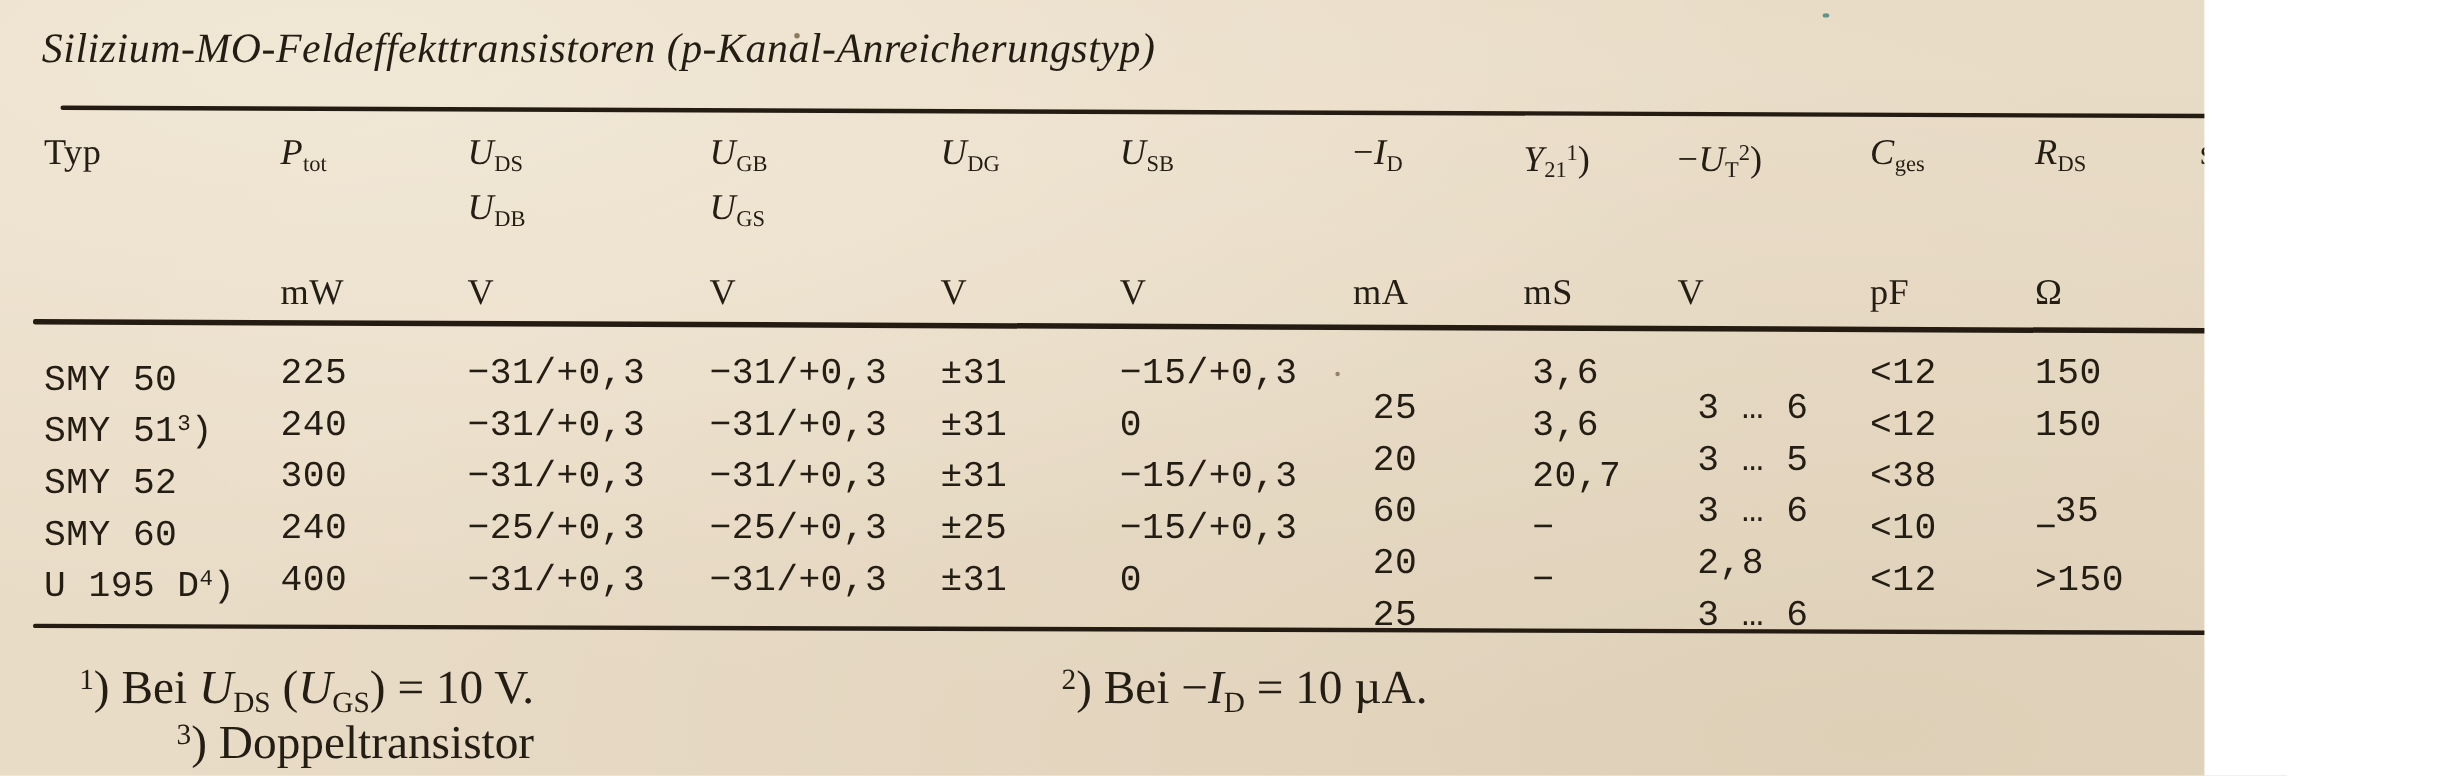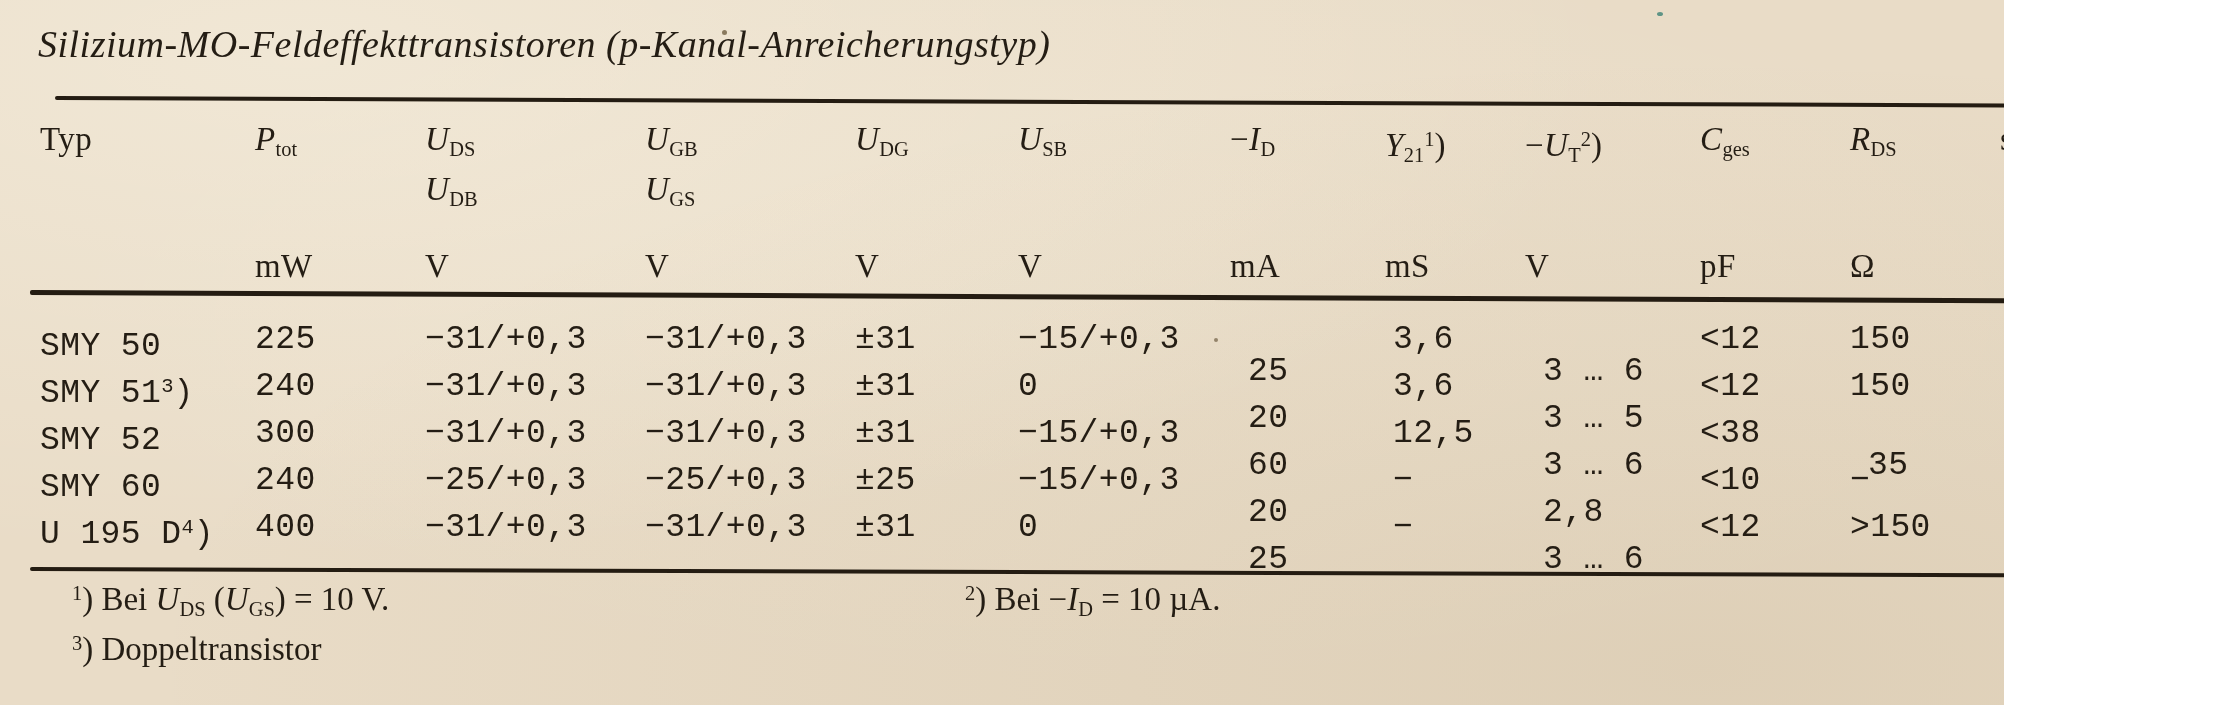--- a/index.html
+++ b/index.html
@@ -38,21 +38,21 @@
   .hcell{height:100px;}
   .hline{display:block;height:50px;line-height:50px;}
   .ucell{height:60px;line-height:60px;margin-top:22px;font-family:Liberation Serif, serif;}
   .datagrid .cell{line-height:47px;font-family:Liberation Mono, monospace;}
   i.q{font-style:italic;}
   sub{font-size:0.62em;font-style:normal;vertical-align:-0.28em;letter-spacing:0;margin-top:12px;}
   sup{font-size:0.62em;font-style:normal;vertical-align:0.5em;letter-spacing:0;}
   .ind8{padding-left:8px;}
   .ind18{padding-left:18px;margin-top:32px;}
   .ind32{padding-left:32px;}
-  .fnotes{position:absolute;left:72px;top:568px;font-size:33px;}
+  .fnotes{position:absolute;left:72px;top:592px;font-size:43px;text-align:right;}
   .fline{height:50px;line-height:50px;white-space:nowrap;}
   .fcol2{position:absolute;left:893px;top:0;font-family:Liberation Serif, serif;}
   .fline2{position:absolute;left:893px;top:50px;}
   .speck{position:absolute;border-radius:50%;}
   .sp1{left:722px;top:30px;width:5px;height:5px;background:#8a7a5e;}
   .sp2{left:1657px;top:12px;width:6px;height:4px;background:#5f9486;}
   .sp3{left:2104px;top:84px;width:5px;height:5px;background:#6b8f84;}
   .sp4{left:1214px;top:338px;width:4px;height:4px;background:#93836a;}
 </style>
 </head>
@@ -161,21 +161,21 @@
     </div>
 
     <div class="row">
       <div class="cell"><span>SMY 52</span><sup></sup><span></span></div>
       <div class="cell">300</div>
       <div class="cell">−31/+0,3</div>
       <div class="cell">−31/+0,3</div>
       <div class="cell">±31</div>
       <div class="cell">−15/+0,3</div>
       <div class="cell ind18">60</div>
-      <div class="cell ind8">12,5</div>
+      <div class="cell ind8">20,7</div>
       <div class="cell ind18">3 … 6</div>
       <div class="cell">&lt;38</div>
       <div class="cell ind18">35</div>
       <div class="cell ind32">3</div>
     </div>
 
     <div class="row">
       <div class="cell"><span>SMY 60</span><sup></sup><span></span></div>
       <div class="cell">240</div>
       <div class="cell">−25/+0,3</div>

